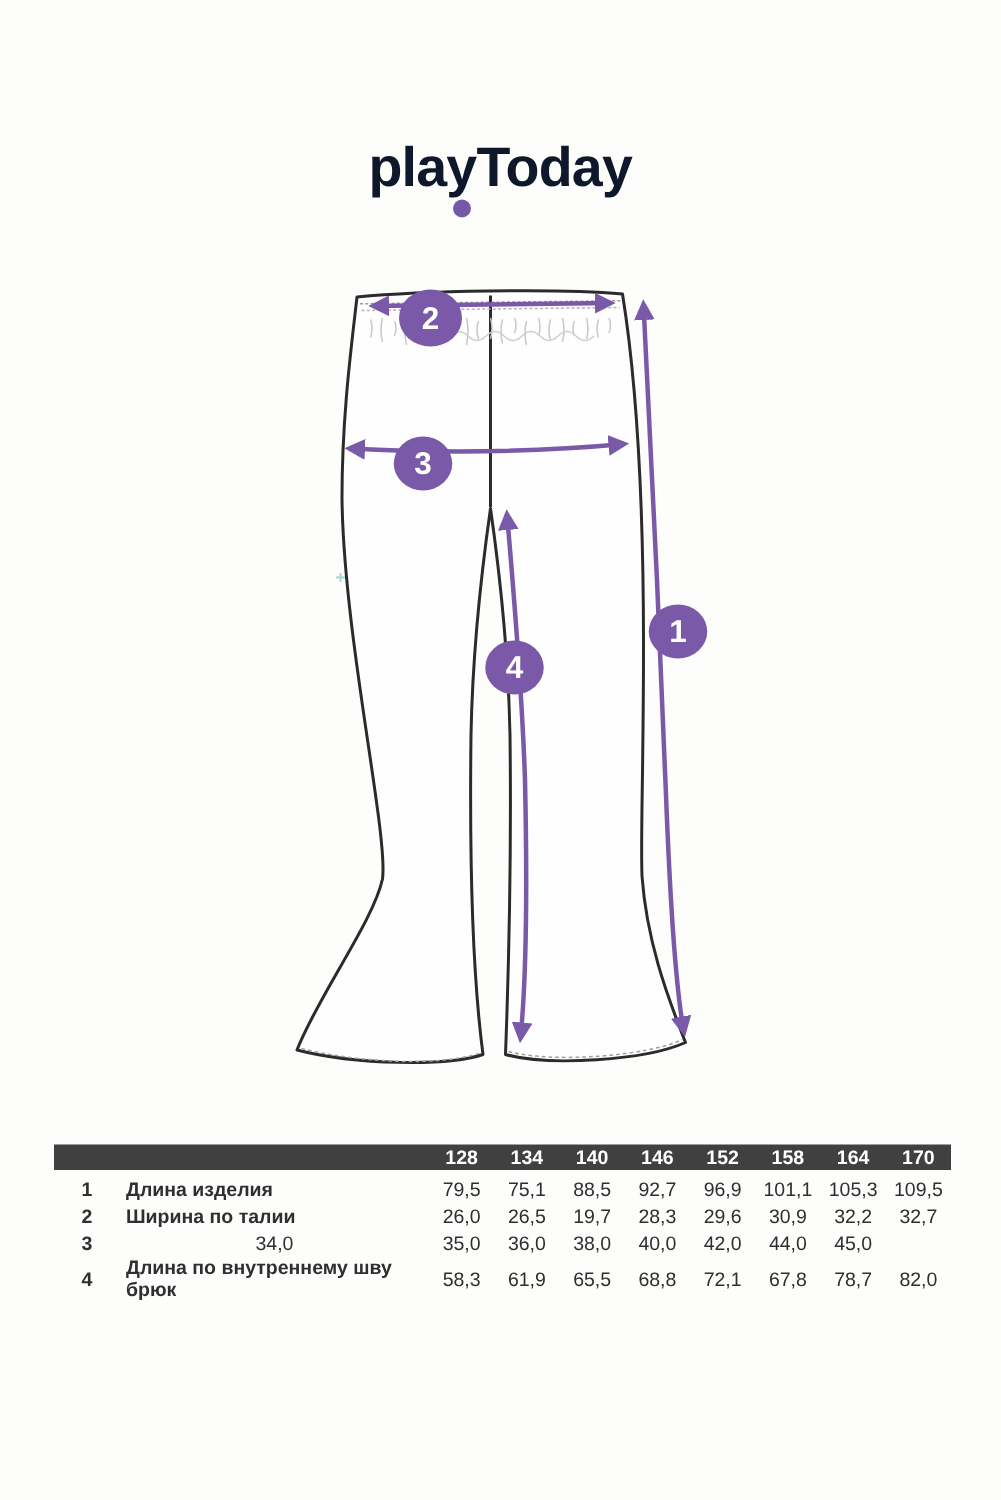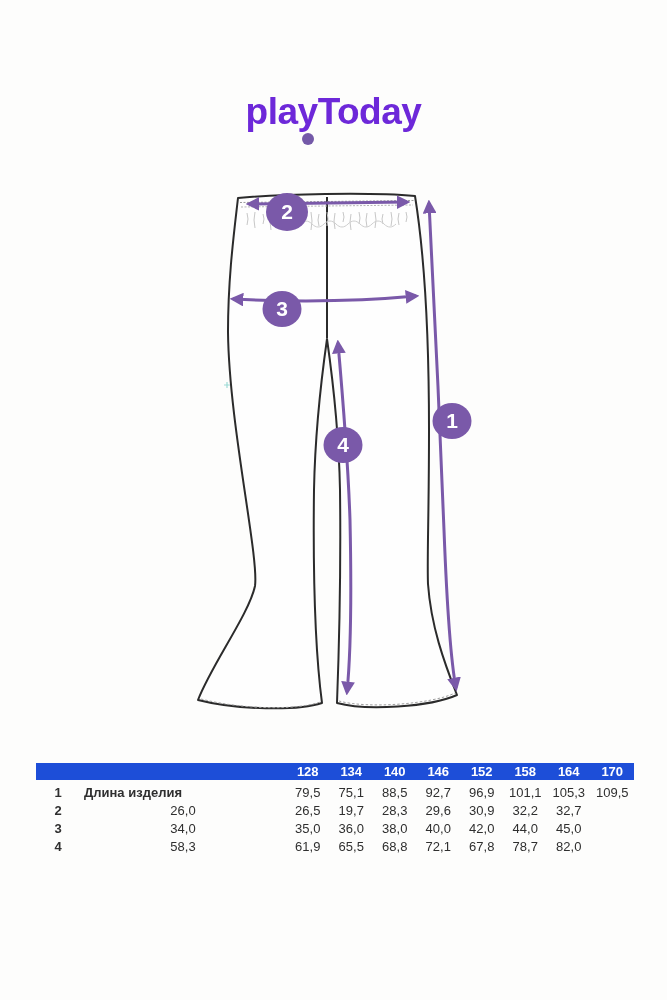--- a/index.html
+++ b/index.html
@@ -5,21 +5,21 @@
   html,body{margin:0;padding:0;}
   body{
     width:667px;height:1000px;position:relative;overflow:hidden;
     background:#fdfdfc;
     font-family:"Liberation Sans", sans-serif;
   }
   
   .logo{
     position:absolute;top:93px;left:0;width:667px;
     text-align:center;font-size:37px;font-weight:bold;
-    color:#6d28d9;letter-spacing:-0.5px;line-height:1;
+    color:#0f172a;letter-spacing:-0.5px;line-height:1;
     user-select:none;
   }
   .logo .ywrap{position:relative;display:inline-block;}
   .logo .dot{
     position:absolute;left:50%;margin-left:-6px;top:40px;
     width:12px;height:12px;border-radius:50%;background:#7459a8;
   }
   
   .diagram-svg{position:absolute;left:0;top:0;width:667px;height:1000px;}
   .marker-num{fill:#ffffff;font-weight:bold;font-size:21px;font-family:"Liberation Sans",sans-serif;}
@@ -27,21 +27,21 @@
   .size-table{
     position:absolute;left:36px;top:763px;width:598px;
     font-size:13px;color:#2f2f2f;
   }
   .trow{
     display:grid;
     grid-template-columns:44px 206px repeat(8,1fr);
     align-items:center;
   }
   .thead{
-    background:#1d4ed8;height:17px;color:#fff;font-weight:bold;
+    background:#404040;height:17px;color:#fff;font-weight:bold;
   }
   .tbody{padding-top:3px;}
   .tbody .trow{height:18px;}
   .cell-num{text-align:center;font-weight:bold;}
   .cell-label{text-align:left;padding-left:4px;font-weight:bold;}
   .cell-val{text-align:center;white-space:nowrap;}
   .thead .cell-val{font-weight:bold;}
 </style>
 </head>
 <body>
@@ -135,20 +135,21 @@
       <div class="cell-val">75,1</div>
       <div class="cell-val">88,5</div>
       <div class="cell-val">92,7</div>
       <div class="cell-val">96,9</div>
       <div class="cell-val">101,1</div>
       <div class="cell-val">105,3</div>
       <div class="cell-val">109,5</div>
     </div>
     <div class="trow">
       <div class="cell-num">2</div>
+      <div class="cell-label">Ширина по талии</div>
       <div class="cell-val">26,0</div>
       <div class="cell-val">26,5</div>
       <div class="cell-val">19,7</div>
       <div class="cell-val">28,3</div>
       <div class="cell-val">29,6</div>
       <div class="cell-val">30,9</div>
       <div class="cell-val">32,2</div>
       <div class="cell-val">32,7</div>
     </div>
     <div class="trow">
@@ -157,20 +158,21 @@
       <div class="cell-val">35,0</div>
       <div class="cell-val">36,0</div>
       <div class="cell-val">38,0</div>
       <div class="cell-val">40,0</div>
       <div class="cell-val">42,0</div>
       <div class="cell-val">44,0</div>
       <div class="cell-val">45,0</div>
     </div>
     <div class="trow">
       <div class="cell-num">4</div>
+      <div class="cell-label">Длина по внутреннему шву брюк</div>
       <div class="cell-val">58,3</div>
       <div class="cell-val">61,9</div>
       <div class="cell-val">65,5</div>
       <div class="cell-val">68,8</div>
       <div class="cell-val">72,1</div>
       <div class="cell-val">67,8</div>
       <div class="cell-val">78,7</div>
       <div class="cell-val">82,0</div>
     </div>
   </div>

